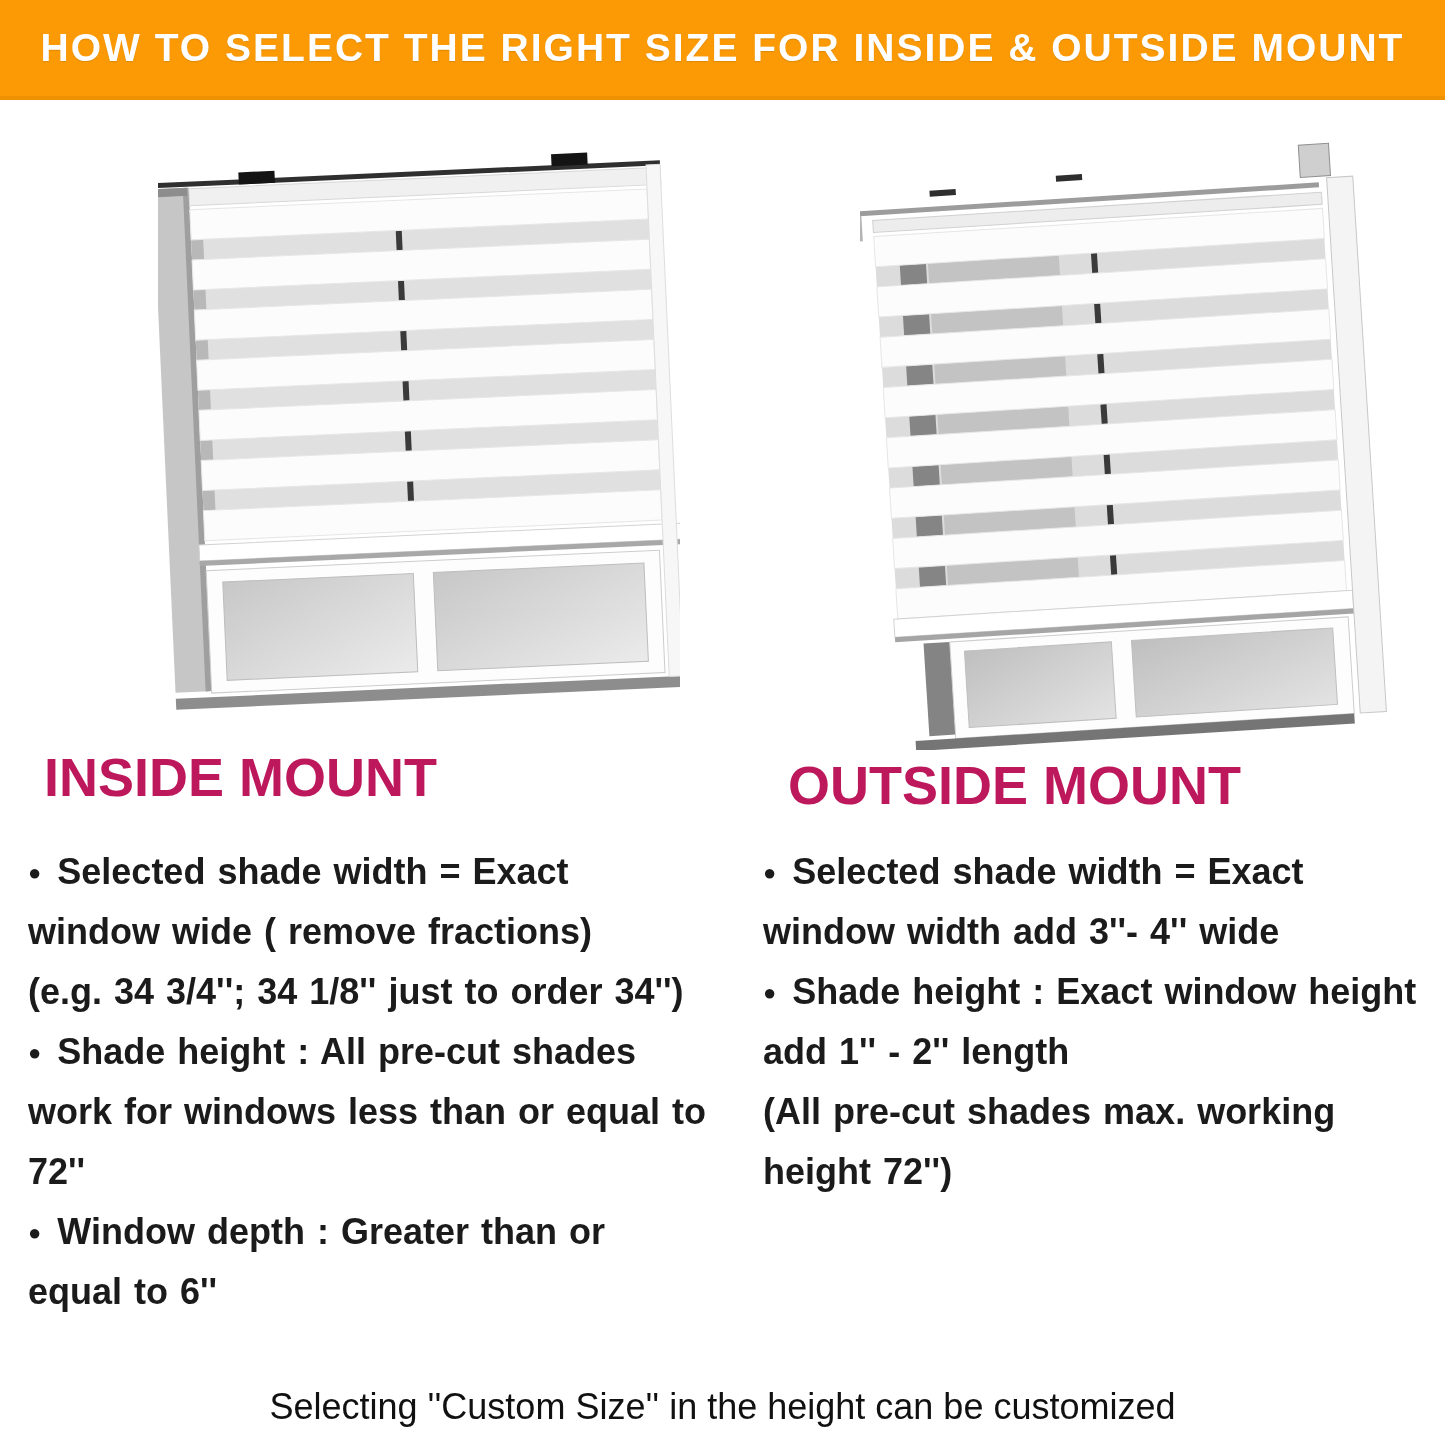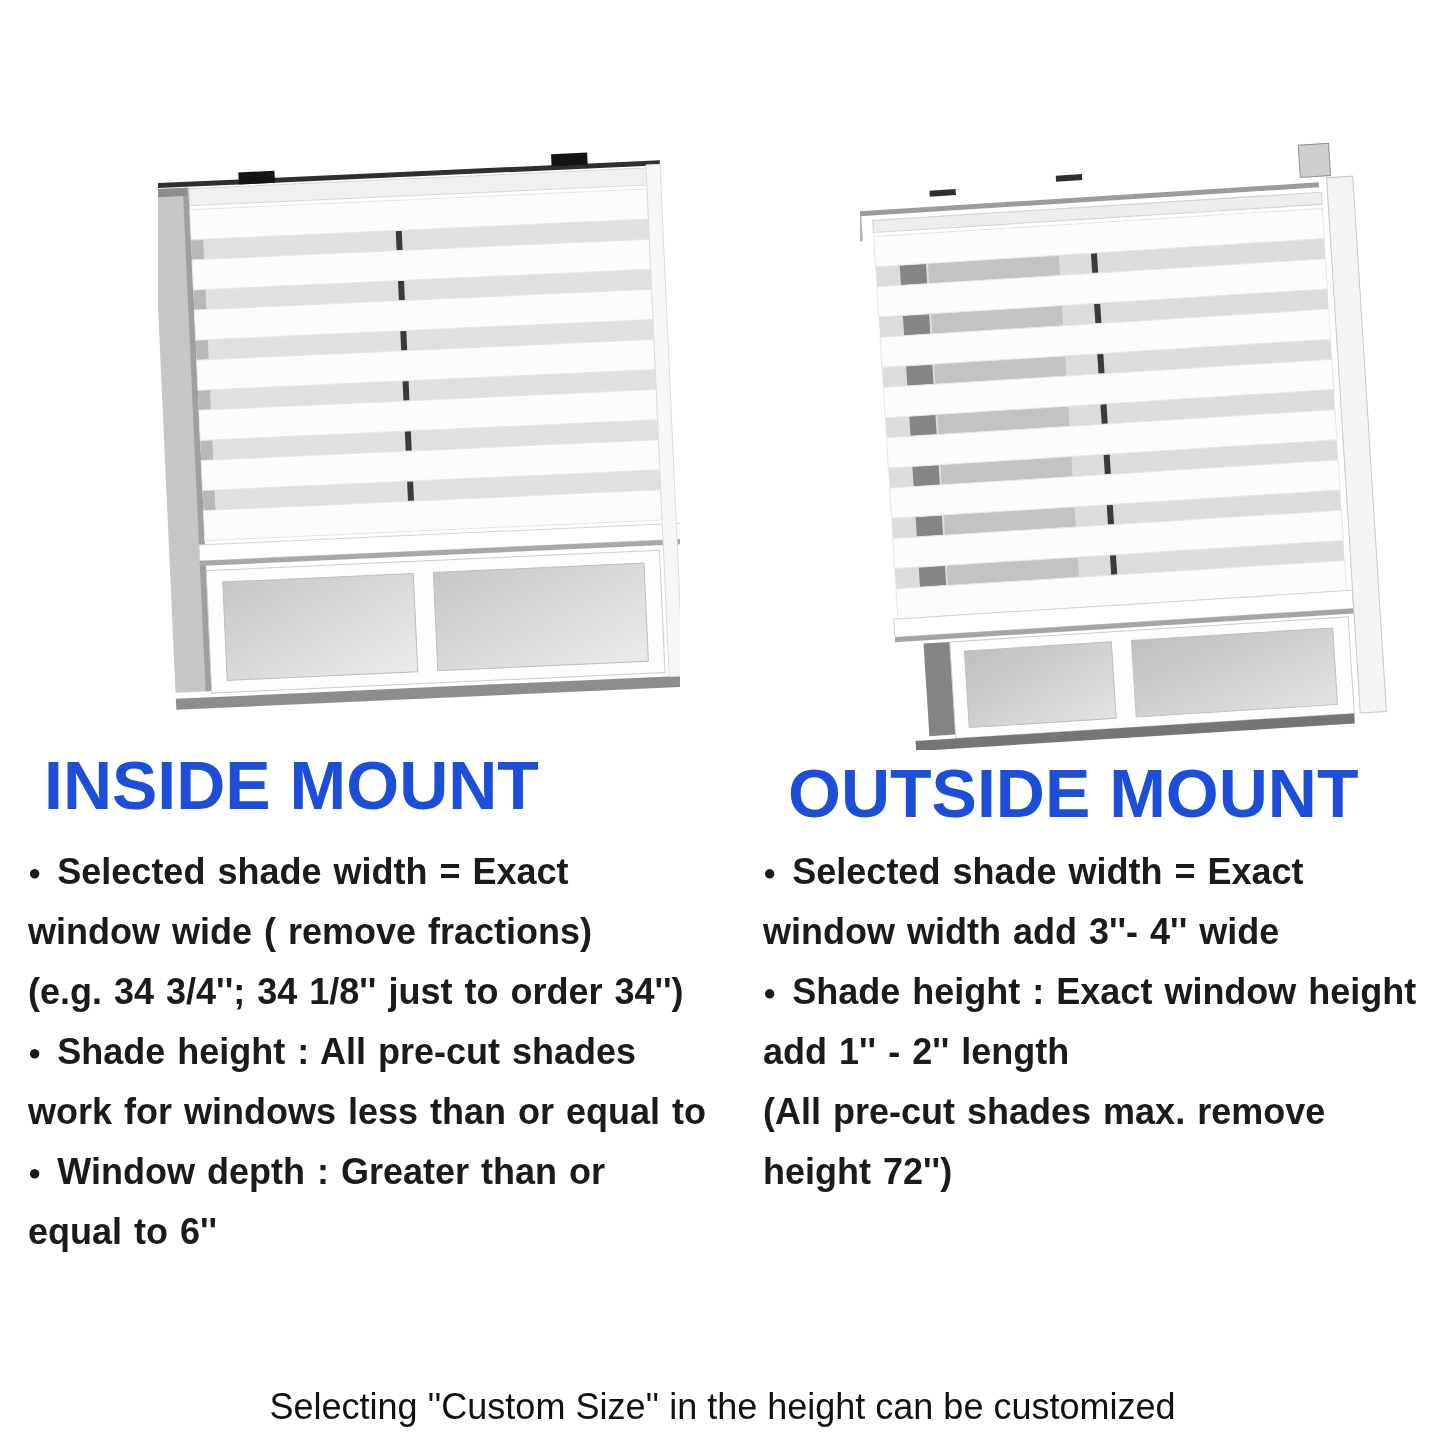--- a/index.html
+++ b/index.html
@@ -11,41 +11,44 @@
           border-bottom:4px solid rgba(0,0,0,0.05);display:flex;align-items:center;justify-content:center;}
   .banner-title{color:#ffffff;font-weight:bold;font-size:39px;letter-spacing:2px;white-space:nowrap;
           text-shadow:0 1px 1px rgba(0,0,0,0.12);}
 
   
   .illus{position:absolute;}
   .illus-left{left:158px;top:146px;width:522px;height:575px;}
   .illus-right{left:860px;top:130px;width:545px;height:620px;}
 
   
-  .mount-heading{position:absolute;top:746px;font-size:68px;font-weight:bold;color:#1d4ed8;
+  .mount-heading{position:absolute;top:746px;font-size:54px;font-weight:bold;color:#be185d;
           letter-spacing:0px;white-space:nowrap;}
   .h-inside{left:44px;}
   .h-outside{left:788px;margin-top:8px;}
 
   
   .col{position:absolute;top:842px;font-size:36px;color:#1b1b1b;word-spacing:2px;}
   .col-left{left:28px;width:690px;}
   .col-right{left:763px;width:670px;}
   .line{height:60px;line-height:60px;white-space:nowrap;font-weight:bold;}
   .bullet{display:inline-block;font-size:22px;vertical-align:4px;margin-right:16px;color:#1b1b1b;}
 
   
   .footer-note{position:absolute;left:0;top:1386px;width:1445px;text-align:center;
           font-size:36px;color:#111111;}
 </style>
 </head>
 <body>
 
 <div class="page">
 
+  <div class="banner">
+    <span class="banner-title">HOW TO SELECT THE RIGHT SIZE FOR INSIDE &amp; OUTSIDE MOUNT</span>
+  </div>
 
   <div class="illus illus-left">
     <svg width="522" height="575" viewBox="0 0 520 570" xmlns="http://www.w3.org/2000/svg">
       <defs>
         <linearGradient id="gL" x1="0" y1="0" x2="1" y2="1">
           <stop offset="0" stop-color="#c7c7c7"></stop>
             <stop offset="1" stop-color="#ebebeb"></stop>
         </linearGradient>
       </defs>
       <g transform="rotate(-2.6 260 285)">
@@ -225,28 +228,29 @@
 
   <div class="mount-heading h-inside">INSIDE MOUNT</div>
   <div class="mount-heading h-outside">OUTSIDE MOUNT</div>
 
   <div class="col col-left">
     <div class="line"><span class="bullet">●</span><span>Selected shade width = Exact</span></div>
     <div class="line"><span>window wide ( remove fractions)</span></div>
     <div class="line"><span>(e.g. 34 3/4''; 34 1/8'' just to order 34'')</span></div>
     <div class="line"><span class="bullet">●</span><span>Shade height : All pre-cut shades</span></div>
     <div class="line"><span>work for windows less than or equal to</span></div>
+    <div class="line"><span>72''</span></div>
     <div class="line"><span class="bullet">●</span><span>Window depth : Greater than or</span></div>
     <div class="line"><span>equal to 6''</span></div>
   </div>
 
   <div class="col col-right">
     <div class="line"><span class="bullet">●</span><span>Selected shade width = Exact</span></div>
     <div class="line"><span>window width add 3''- 4'' wide</span></div>
     <div class="line"><span class="bullet">●</span><span>Shade height : Exact window height</span></div>
     <div class="line"><span>add 1'' - 2'' length</span></div>
-    <div class="line"><span>(All pre-cut shades max. remove</span></div>
+    <div class="line"><span>(All pre-cut shades max. working</span></div>
     <div class="line"><span>height 72'')</span></div>
   </div>
 
   <div class="footer-note">Selecting ''Custom Size'' in the height can be customized</div>
 
 </div>
 
 </body></html>

